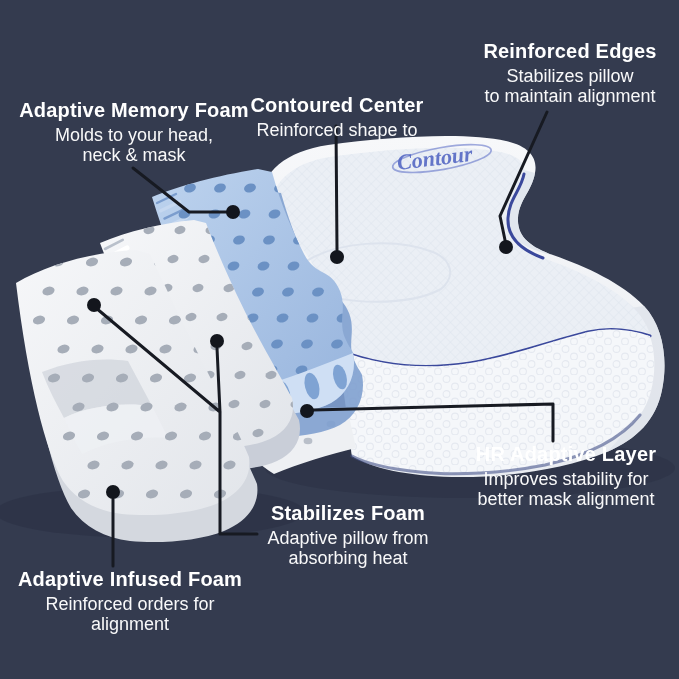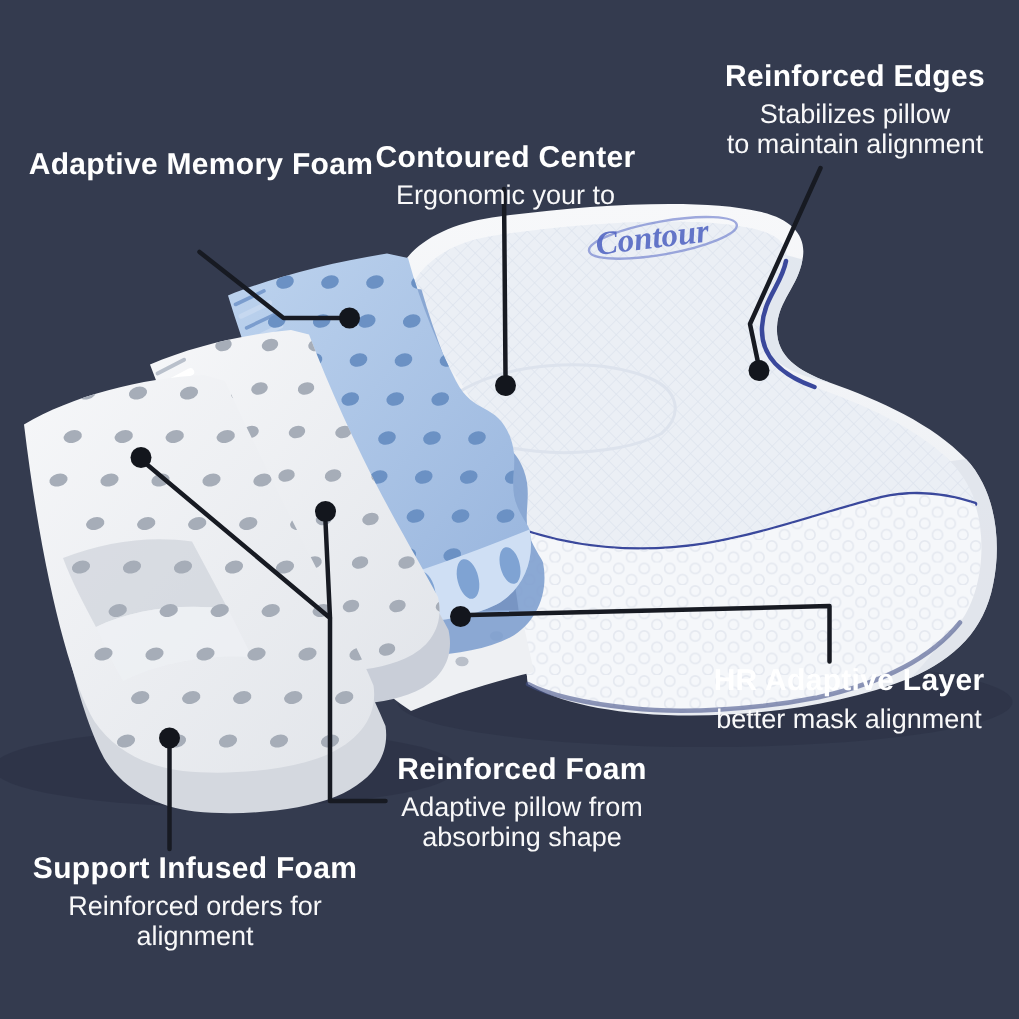--- a/index.html
+++ b/index.html
@@ -392,53 +392,58 @@
       <circle cx="506" cy="247" r="7"></circle>
       <circle cx="307" cy="411" r="7"></circle>
       <circle cx="94" cy="305" r="7"></circle>
       <circle cx="217" cy="341" r="7"></circle>
       <circle cx="113" cy="492" r="7"></circle>
     </g>
   </svg>
 
   <div class="callout" style="left:12px;   top:99px;  width:244px;">
     <div class="callout-title">Adaptive Memory Foam</div>
+    <div class="callout-body">
+      <span>Molds to your head,</span>
+      <span>neck &amp; mask</span>
+    </div>
   </div>
 
   <div class="callout" style="left:232px; top:52px;  width:210px;margin-top:42px;">
     <div class="callout-title">Contoured Center</div>
     <div class="callout-body">
-      <span>Ergonomic your to</span>
+      <span>Reinforced shape to</span>
     </div>
   </div>
 
   <div class="callout" style="left:458px; top:40px;  width:224px;">
     <div class="callout-title">Reinforced Edges</div>
     <div class="callout-body">
       <span>Stabilizes pillow</span>
       <span>to maintain alignment</span>
     </div>
   </div>
 
   <div class="callout" style="left:452px; top:443px; width:228px;">
     <div class="callout-title">HR Adaptive Layer</div>
     <div class="callout-body">
+      <span>Improves stability for</span>
       <span>better mask alignment</span>
     </div>
   </div>
 
   <div class="callout" style="left:243px; top:502px; width:210px;">
-    <div class="callout-title">Reinforced Foam</div>
+    <div class="callout-title">Stabilizes Foam</div>
     <div class="callout-body">
       <span>Adaptive pillow from</span>
-      <span>absorbing shape</span>
+      <span>absorbing heat</span>
     </div>
   </div>
 
   <div class="callout" style="left:10px;  top:568px; width:240px;">
-    <div class="callout-title">Support Infused Foam</div>
+    <div class="callout-title">Adaptive Infused Foam</div>
     <div class="callout-body">
       <span>Reinforced orders for</span>
       <span>alignment</span>
     </div>
   </div>
 
 </div>
 
 </body></html>

